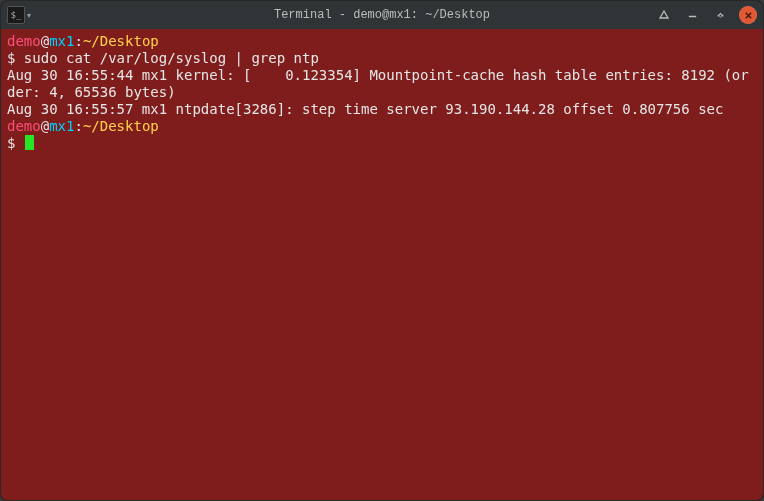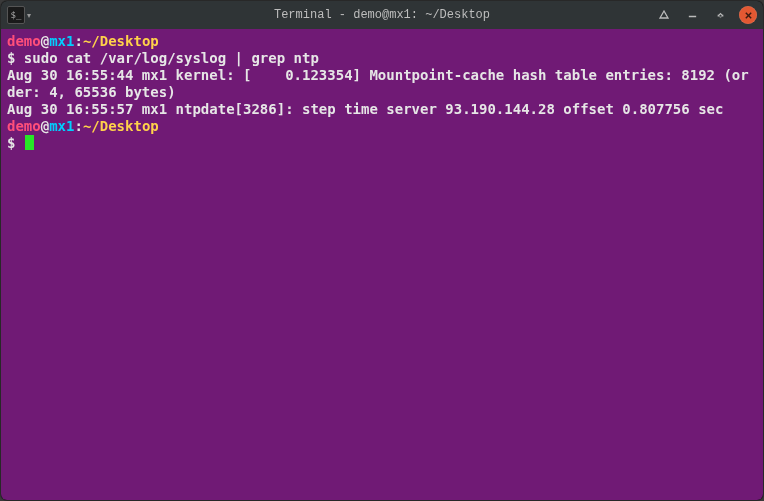--- a/index.html
+++ b/index.html
@@ -92,28 +92,28 @@
       background: #e25832;
       display: flex;
       align-items: center;
       justify-content: center;
       cursor: pointer;
       box-shadow: inset 0 0 1px rgba(255,255,255,0.4);
     }
     .close-btn svg { width: 9px; height: 9px; }
     .terminal-body {
       flex: 1;
-      background: #701a75;
+      background: #7f1d1d;
       padding: 4px 6px 6px 6px;
       font-size: 14px;
       line-height: 17px;
       color: #e6e6e6;
       white-space: pre-wrap;
       word-break: break-all;
-      font-weight: bold;
+      font-weight: normal;
     }
     .t-user { color: #ff4f7a; }
     .t-at { color: #e6e6e6; }
     .t-host { color: #00d0ff; }
     .t-colon { color: #e6e6e6; }
     .t-path { color: #ffd24a; }
     .t-white { color: #e6e6e6; }
     .cursor {
       display: inline-block;
       width: 9px;

